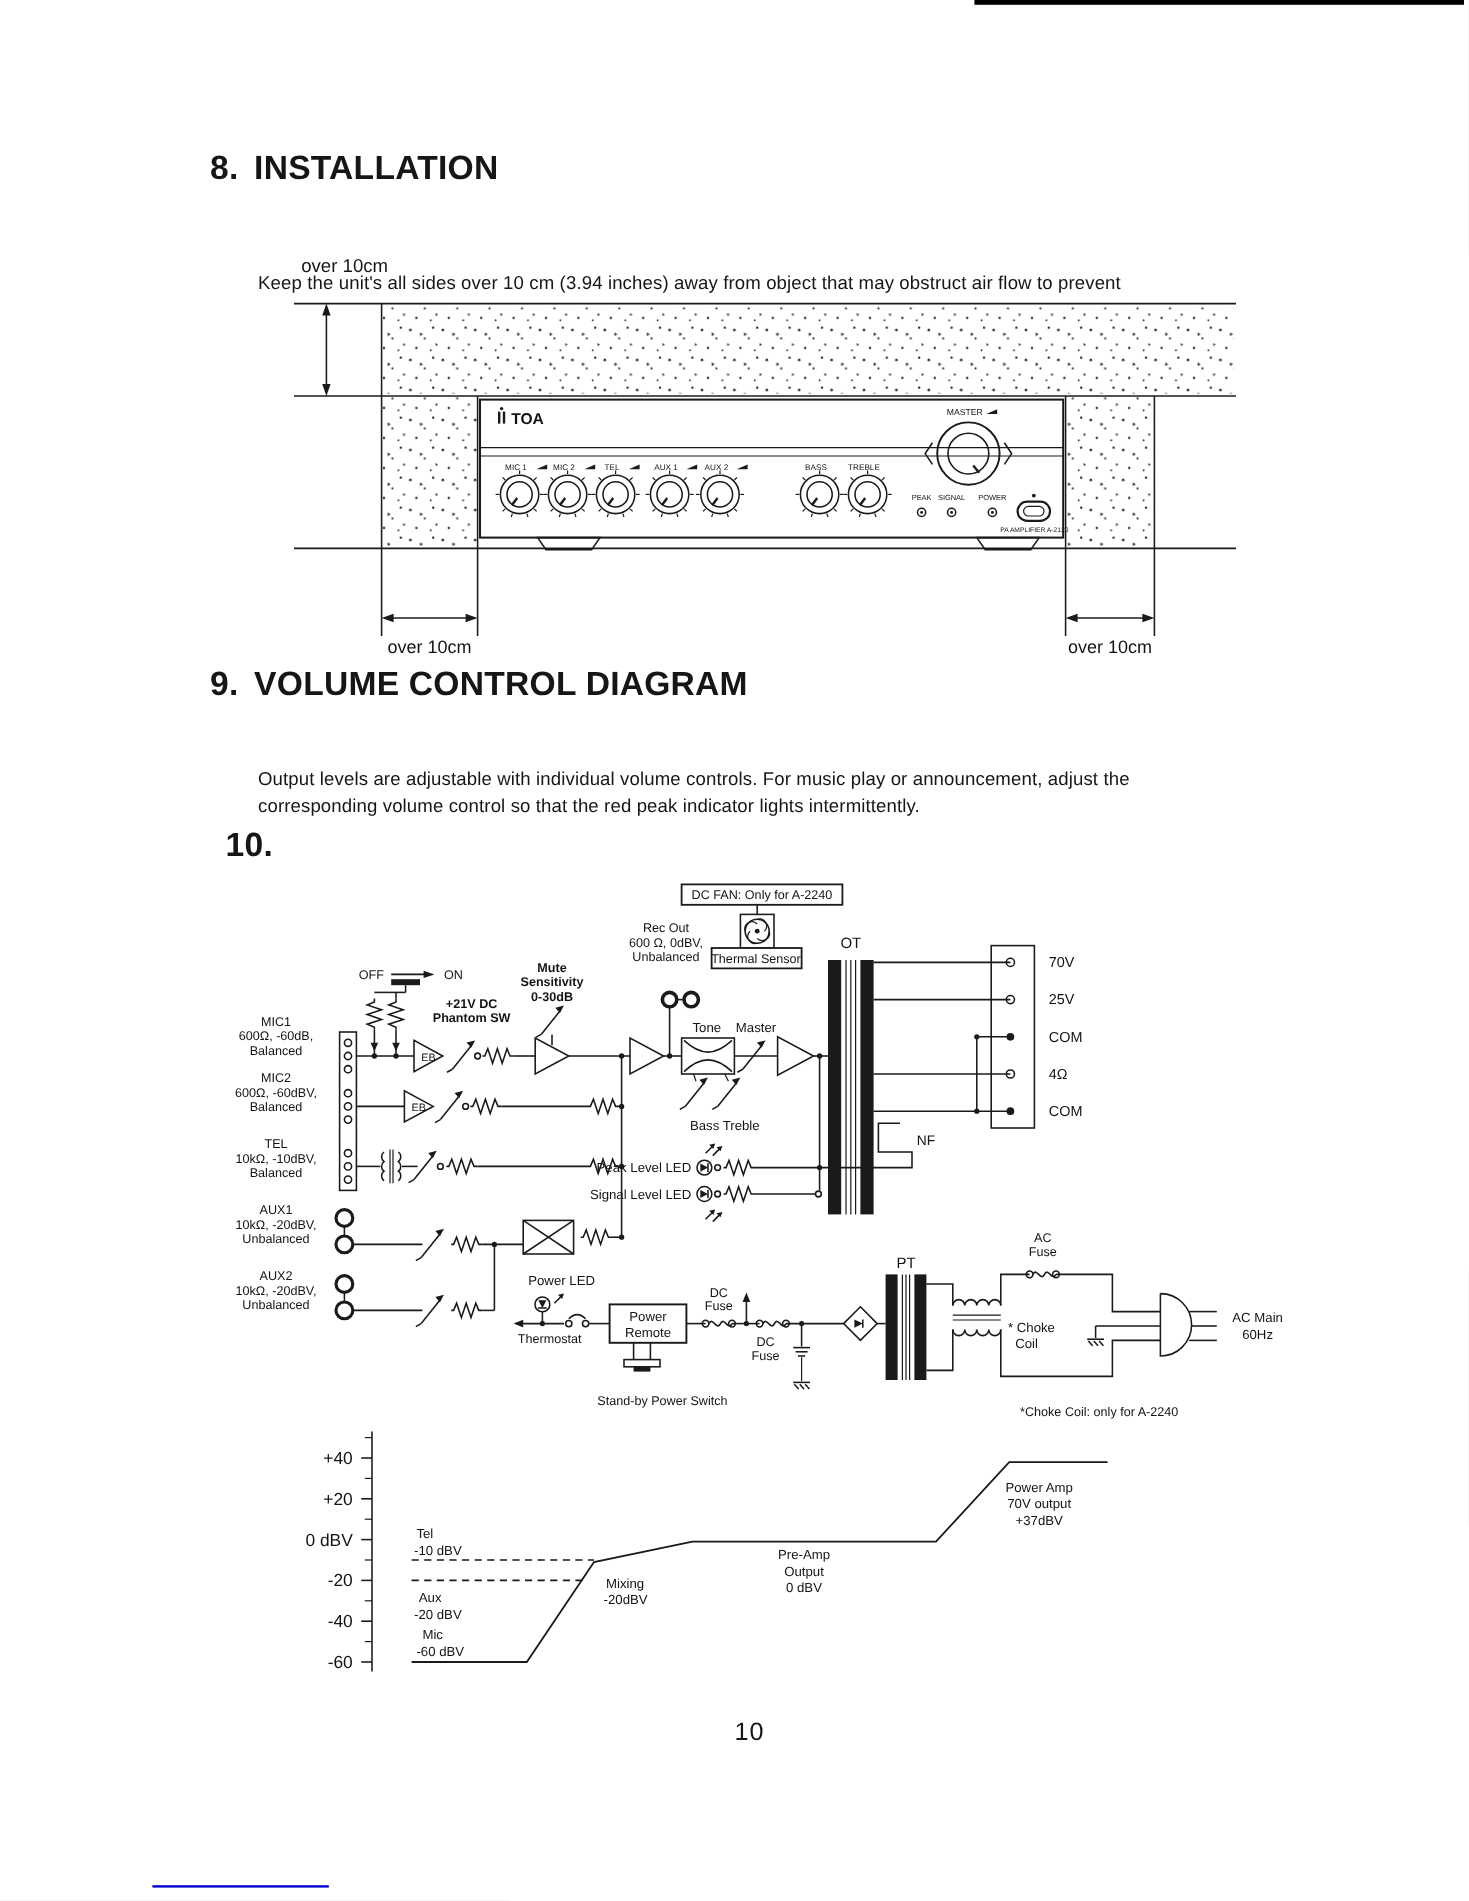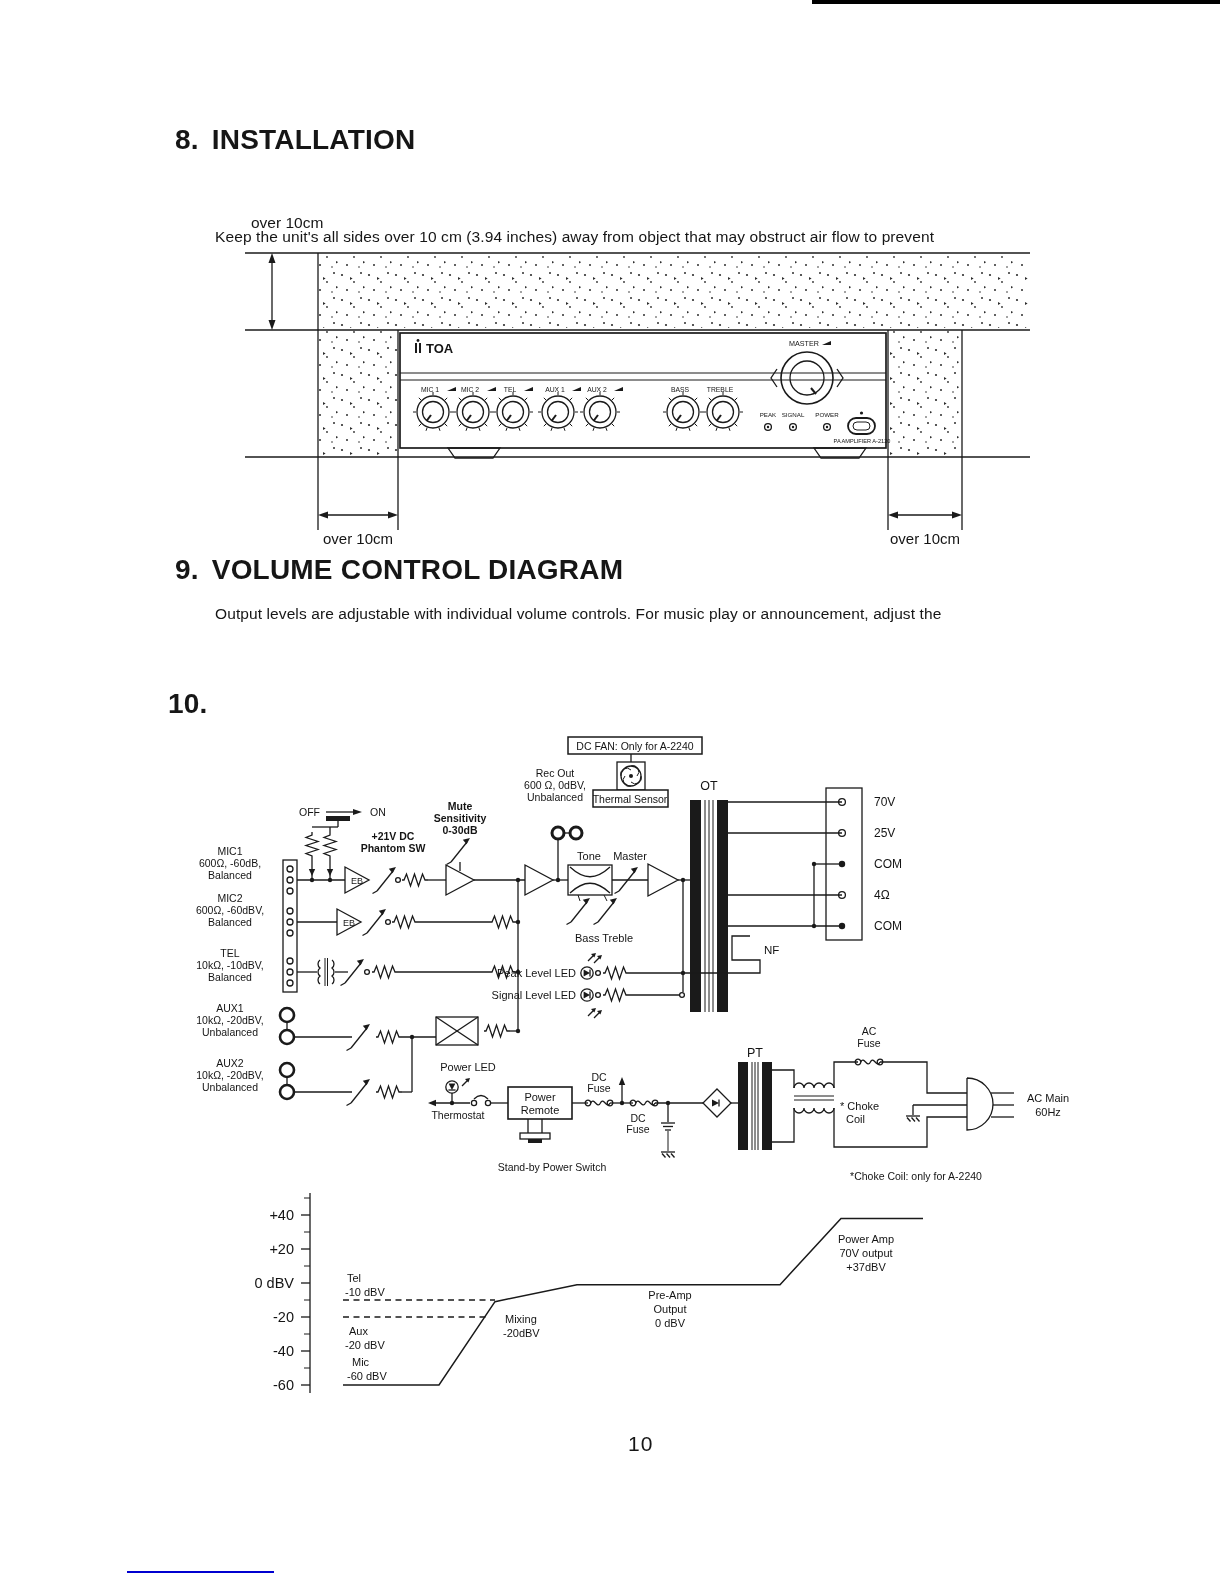--- a/index.html
+++ b/index.html
@@ -159,25 +159,26 @@
         <rect x="623" y="177" width="17" height="8" rx="4" class="thin" fill="#fff"></rect>
       </g>
       <text x="632" y="198" class="tx mid" style="font-size:5.6px">PA AMPLIFIER A-2120</text>
     </g>
   </svg>
 
   <div class="abs h" style="left:175px;top:554px;">
     <span class="num">9.</span>
     <span>VOLUME CONTROL DIAGRAM</span>
   </div>
-  <div class="abs body" style="left:215px;top:554px;">
+  <div class="abs body" style="left:215px;top:590px;">
     <div>Output levels are adjustable with individual volume controls. For music play or announcement, adjust the</div>
+    <div>corresponding volume control so that the red peak indicator lights intermittently.</div>
   </div>
 
-  <div class="abs h" style="left:168px;top:688px;">
+  <div class="abs h" style="left:188px;top:688px;">
     <span class="num" style="margin-right:15px;">10.</span>
   </div>
 
   <svg class="abs" style="left:190px;top:730px;" width="890" height="460" viewBox="0 0 890 460">
     <defs>
       <g id="resh">
           <path d="M0,0 h2 l2.5,-6 4,12 4,-12 4,12 4,-12 2.5,6 h3" class="ln"></path>
         </g>
       <g id="pot">
         <line x1="-9" y1="11" x2="7" y2="-9" class="ln"></line>
@@ -565,15 +566,15 @@
       <text x="253" y="152" class="tx t11">-20dBV</text>
       <text x="420" y="114" class="tx t11 mid">Pre-Amp</text>
       <text x="420" y="128" class="tx t11 mid">Output</text>
       <text x="420" y="142" class="tx t11 mid">0 dBV</text>
       <text x="616" y="58" class="tx t11 mid">Power Amp</text>
       <text x="616" y="72" class="tx t11 mid">70V output</text>
       <text x="616" y="86" class="tx t11 mid">+37dBV</text>
     </g>
   </svg>
 
-  <div class="abs pageno" style="left:628px;top:1432px;">10</div>
+  <div class="abs pageno" style="left:612px;top:1432px;">10</div>
   <div class="abs bluerule" style="left:127px;top:1571px;width:147px;height:2px;"></div>
 </div>
 
 </body></html>

